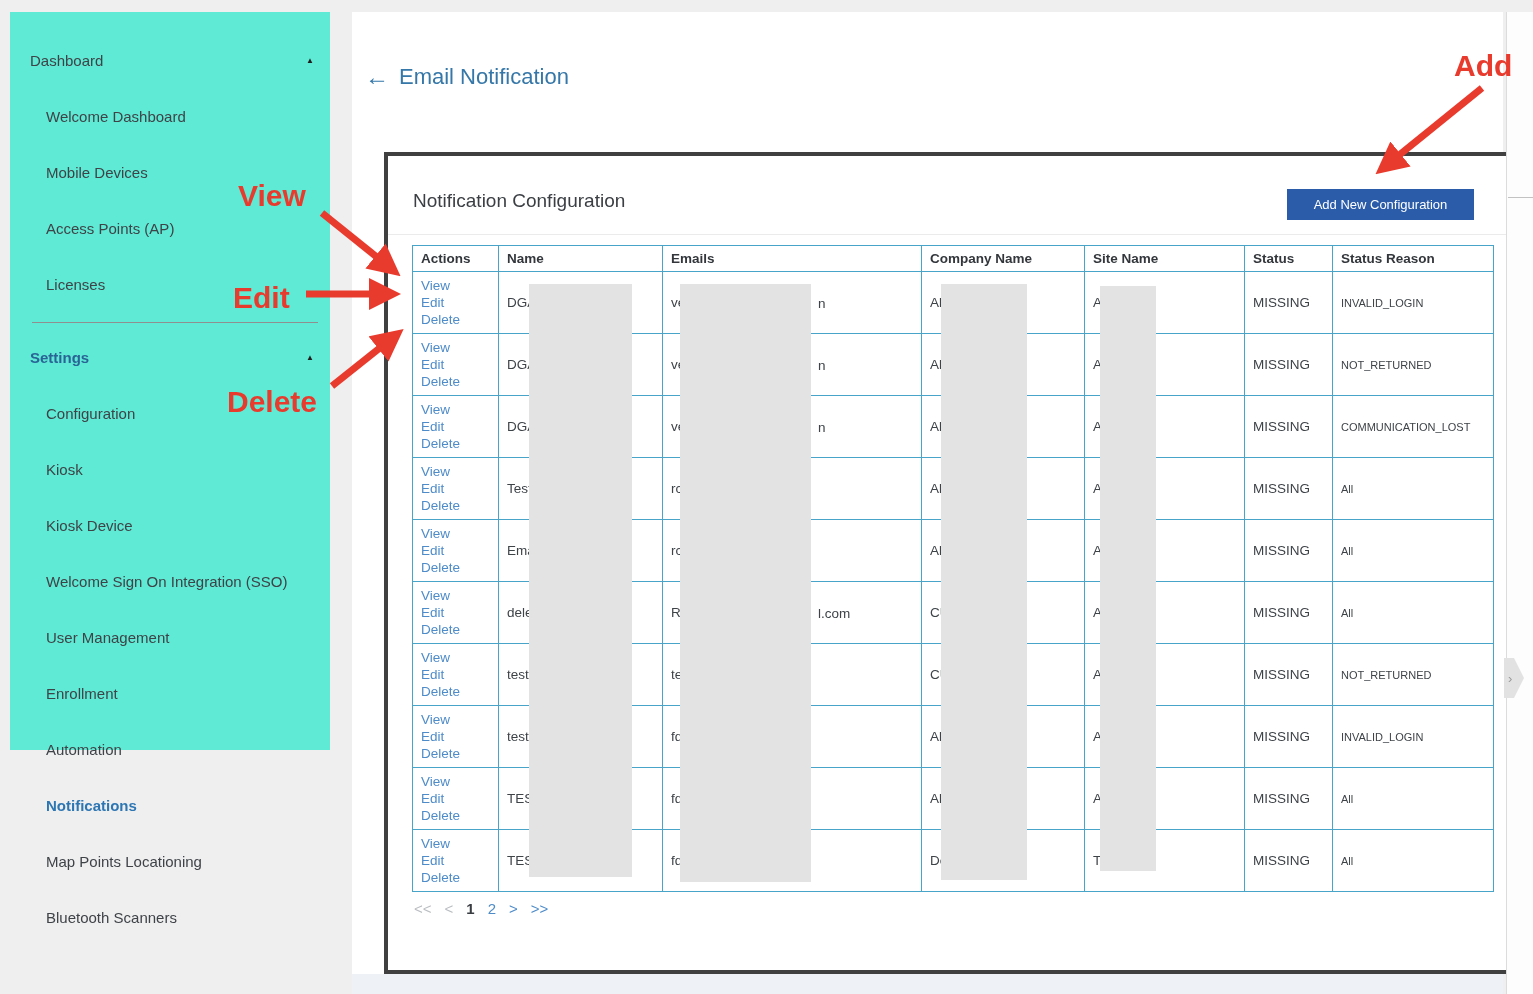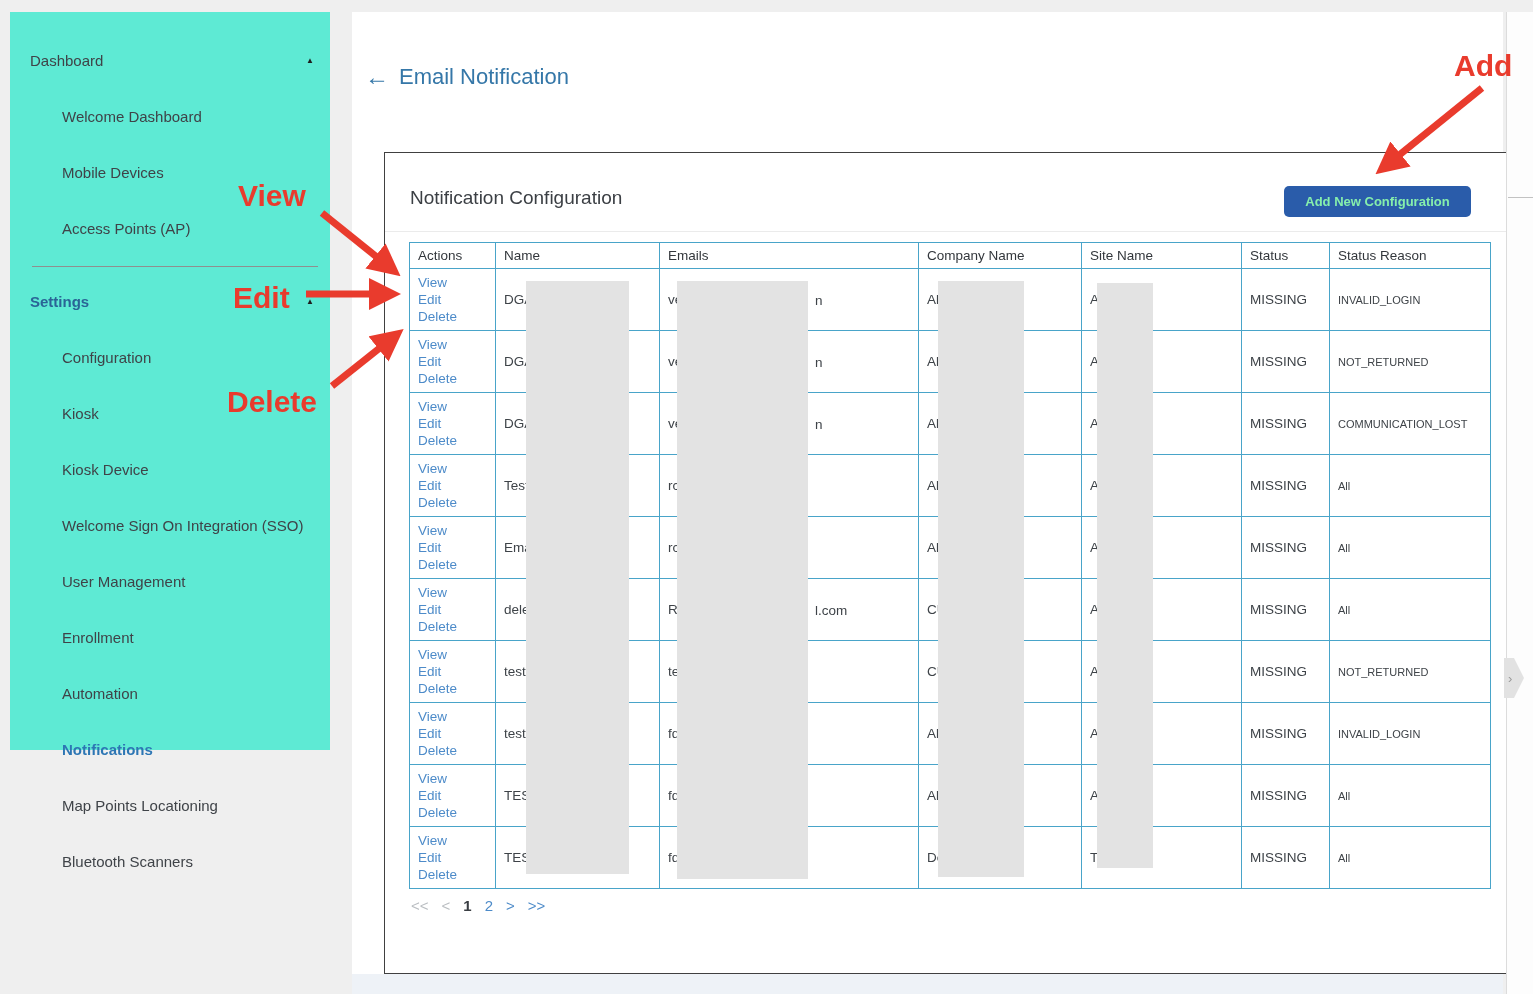--- a/index.html
+++ b/index.html
@@ -5,40 +5,40 @@
   html,body{margin:0;padding:0;}
   body{
     width:1533px;height:994px;position:relative;overflow:hidden;
     background:#efefef;font-family:"Liberation Sans",sans-serif;
     -webkit-font-smoothing:antialiased;
   }
   
   .sidebar{position:absolute;left:10px;top:12px;width:320px;height:738px;background:#5eead4;padding-top:20px;box-sizing:border-box;}
   .nav-row{height:56px;display:flex;align-items:center;font-size:15px;color:#3f4348;position:relative;cursor:pointer;}
   .nav-header{padding-left:20px;}
-  .nav-item{padding-left:52px;}
+  .nav-item{padding-left:36px;}
   .caret{position:absolute;right:16px;top:50%;transform:translateY(-50%);font-size:8px;color:#1e1e1e;}
   .nav-header.settings{color:#2a6496;font-weight:bold;margin-top:6px;}
   .nav-item.active{color:#2d76b4;font-weight:bold;}
   .side-divider{border-top:1px solid #8f8f8f;margin:10px 12px 0 22px;height:0;}
   
   .main{position:absolute;left:352px;top:12px;width:1151px;height:982px;background:#fff;}
   .back-title{position:absolute;left:13px;top:52px;font-size:22px;color:#3577a8;display:flex;align-items:center;gap:10px;}
   .back-arrow{font-size:24px;line-height:1;cursor:pointer;}
   
-  .card{position:absolute;left:32px;top:140px;width:1140px;height:822px;background:#fff;border:1px solid #404040;box-sizing:border-box;}
+  .card{position:absolute;left:32px;top:140px;width:1140px;height:822px;background:#fff;border:4px solid #404040;box-sizing:border-box;}
   .card-title{position:absolute;left:25px;top:34px;font-size:19px;color:#3b3f44;}
-  .add-btn{position:absolute;left:899px;top:33px;width:187px;height:31px;background:#2a5caa;border:none;border-radius:5px;
-    color:#86efac;font-size:13px;font-family:"Liberation Sans",sans-serif;font-weight:700;cursor:pointer;}
+  .add-btn{position:absolute;left:899px;top:33px;width:187px;height:31px;background:#2a5caa;border:none;border-radius:0;
+    color:#ffffff;font-size:13px;font-family:"Liberation Sans",sans-serif;font-weight:400;cursor:pointer;}
   .card-divider{position:absolute;left:0;right:0;top:78px;border-top:1px solid #ebebeb;}
   
   .tbl-wrap{position:absolute;left:24px;top:89px;}
   table{border-collapse:collapse;table-layout:fixed;background:#fff;}
   th,td{border:1px solid #49a4c9;text-align:left;padding:0 2px 0 8px;overflow:hidden;white-space:nowrap;box-sizing:border-box;}
-  th{height:26px;font-size:13.5px;font-weight:400;color:#33373c;}
+  th{height:26px;font-size:13.5px;font-weight:700;color:#33373c;}
   td{height:62px;font-size:13.5px;color:#3e4348;vertical-align:middle;position:relative;}
   td.c-reason{font-size:11px;}
   .act a{display:block;color:#4d8bc9;font-size:13.5px;line-height:17px;text-decoration:none;cursor:pointer;}
   .post{position:absolute;top:50%;transform:translateY(-50%);}
   .email-post{left:155px;}
   .company-post{left:96px;}
   
   .redact{position:absolute;background:#e3e3e3;z-index:5;}
   .r-name{left:141px;top:128px;width:103px;height:593px;}
   .r-emails{left:292px;top:128px;width:131px;height:598px;}
@@ -71,20 +71,23 @@
     <span class="caret">▲</span>
   </div>
   <div class="nav-row nav-item">
       <span>Welcome Dashboard</span>
     </div>
   <div class="nav-row nav-item">
       <span>Mobile Devices</span>
     </div>
   <div class="nav-row nav-item">
       <span>Access Points (AP)</span>
+    </div>
+  <div class="nav-row nav-item">
+      <span>Licenses</span>
     </div>
   <div class="side-divider"></div>
   <div class="nav-row nav-header settings">
     <span>Settings</span>
     <span class="caret">▲</span>
   </div>
   <div class="nav-row nav-item">
       <span>Configuration</span>
     </div>
   <div class="nav-row nav-item">

